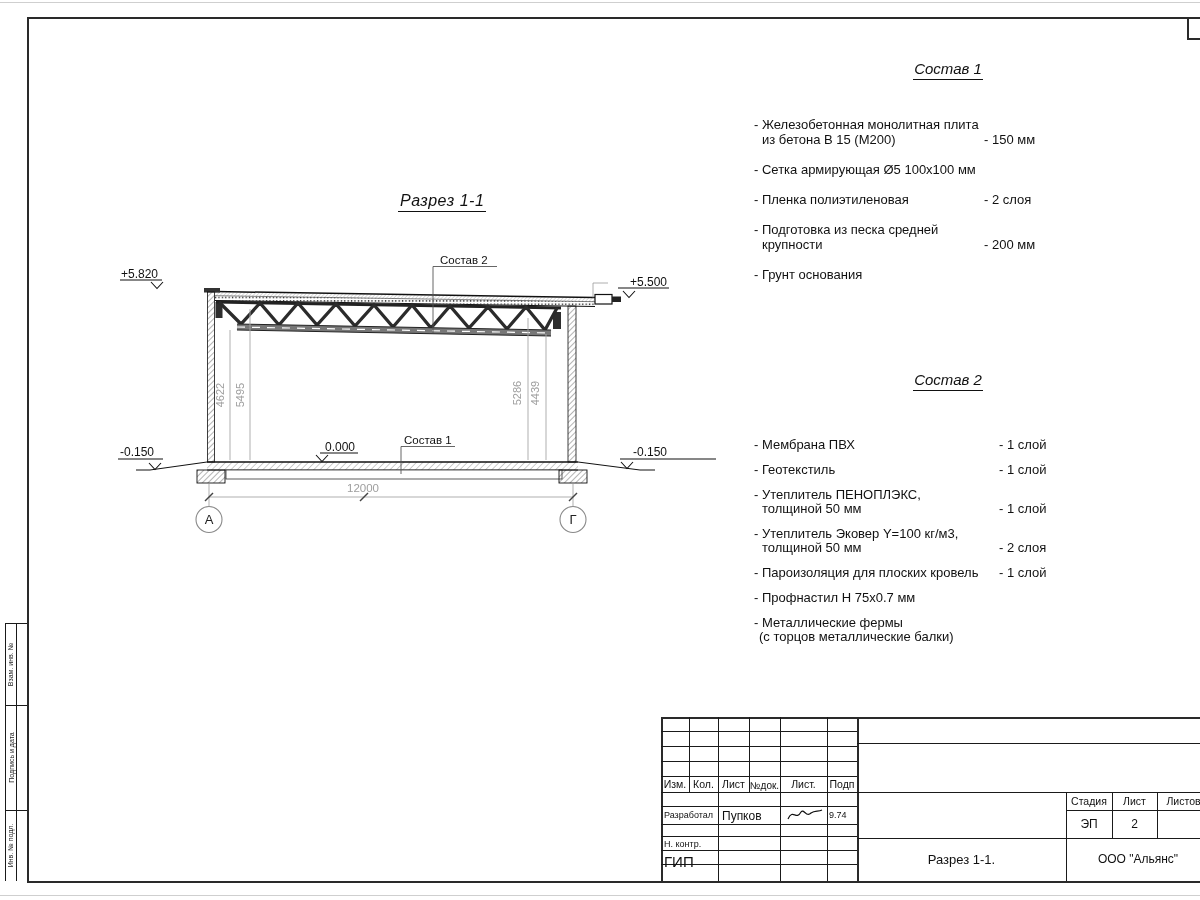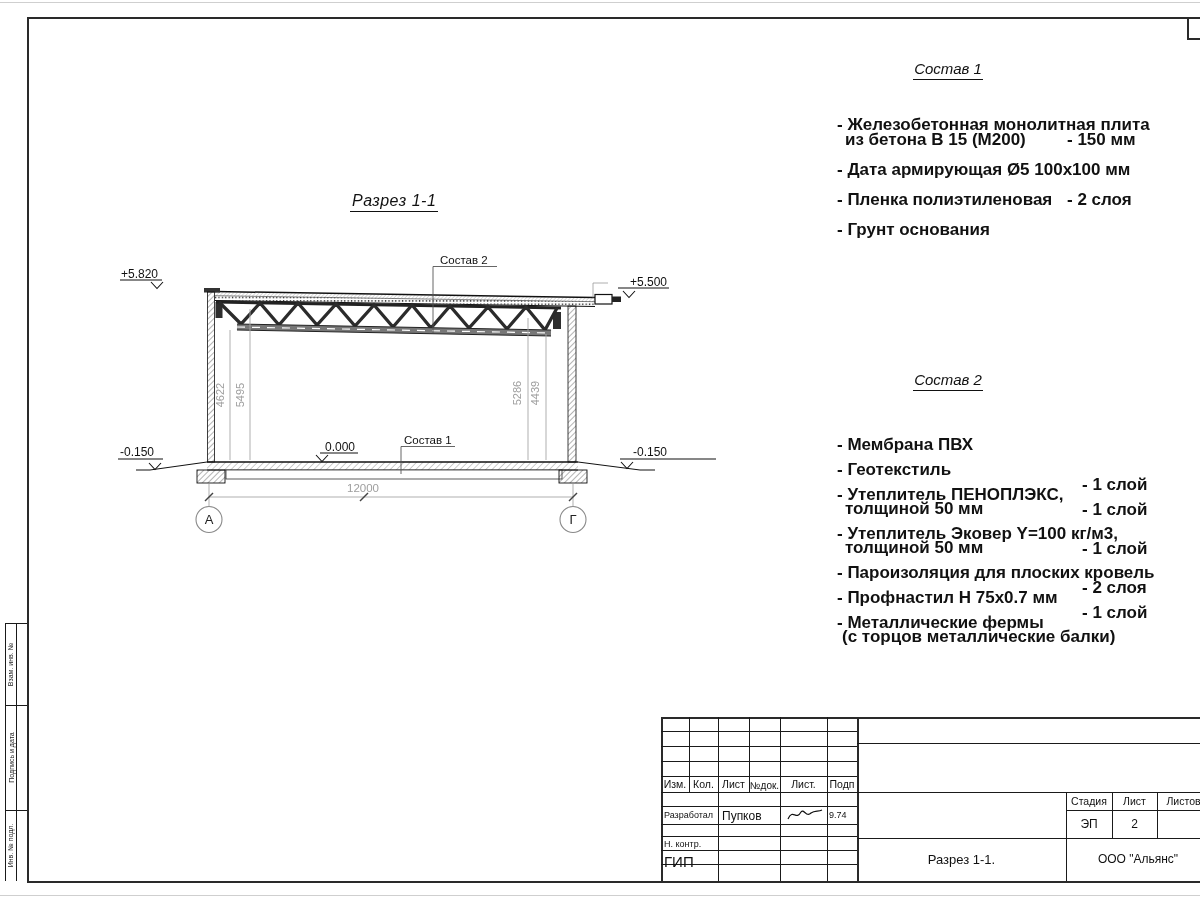--- a/index.html
+++ b/index.html
@@ -9,32 +9,32 @@
   .vl { position:absolute; width:1px; background:#1a1a1a; }
   .hl2 { position:absolute; height:2px; background:#2a2a2a; }
   .vl2 { position:absolute; width:2px; background:#2a2a2a; }
   .paperline { position:absolute; height:1px; background:#cfcfcf; left:0; width:1200px; }
   .abs { position:absolute; }
   .c { text-align:center; }
   .tbt { position:absolute; font-size:10.5px; white-space:nowrap; }
   .tbs { position:absolute; font-size:9px; white-space:nowrap; }
   svg.overlay { position:absolute; left:0; top:0; }
   .sec-title { position:absolute; left:350px; top:192px; font-size:16px; font-style:italic; letter-spacing:0.5px; }
-  .sec-title span { border-bottom:1.5px solid #111; padding:0 2px 2px 2px; }
+  .sec-title span { border-bottom:1.5px solid #111; padding:0 2px 2px 2px;margin-left:48px; }
   .list-head { position:absolute; width:316px; text-align:center; font-size:15px; font-style:italic; }
   .list-head span { border-bottom:1.3px solid #111; padding:0 1px 2px 1px; }
-  .slist { position:absolute; left:837px; width:305px; font-size:17px;font-weight:bold; }
+  .slist { position:absolute; left:754px; width:305px; font-size:13px; }
   .srow { position:relative; line-height:15px; min-height:15px; white-space:nowrap; }
   .slist2 .srow { line-height:14px; min-height:14px; }
   .gap { margin-top:15px; }
   .slist2 .gap { margin-top:11px; }
   .ind { padding-left:8px; }
   .ind2 { padding-left:5px; }
   .ival { position:absolute; left:230px; top:0; white-space:nowrap; }
-  .slist2 .ival { left:245px;margin-top:40px; }
+  .slist2 .ival { left:245px; }
   .mcell { position:absolute; left:5px; width:12px; display:flex; align-items:center; justify-content:center; overflow:hidden; }
   .mcell span { transform:rotate(-90deg); white-space:nowrap; font-size:7px; color:#222; }
   .cornerbox { position:absolute; left:1187px; top:17px; width:23px; height:23px; border:2px solid #2a2a2a; }
   text { font-family:"Liberation Sans", sans-serif; }
   .lvl { font-size:12px; fill:#111; }
   .ref { font-size:11.5px; fill:#111; }
   .dimv { font-size:11px; fill:#9e9e9e; }
   .dimh { font-size:11.5px; fill:#9e9e9e; }
   .ax { font-size:13px; fill:#222; }
 </style>
@@ -179,22 +179,24 @@
       <text x="363" y="492" text-anchor="middle" class="dimh">12000</text>
       <text x="209" y="524" text-anchor="middle" class="ax">А</text>
       <text x="573" y="524" text-anchor="middle" class="ax">Г</text>
     </g>
   </svg>
 
   <div class="list-head" style="left:790px;top:60px"><span>Состав 1</span></div>
   <div class="slist" style="top:117px">
     <div class="srow"><span>- Железобетонная  монолитная плита</span></div>
     <div class="srow ind"><span>из бетона В 15 (М200)</span><span class="ival">- 150 мм</span></div>
-    <div class="srow gap"><span>- Дата армирующая Ø5 100х100 мм</span></div>
+    <div class="srow gap"><span>- Сетка армирующая Ø5 100х100 мм</span></div>
     <div class="srow gap"><span>- Пленка полиэтиленовая</span><span class="ival">-  2 слоя</span></div>
+    <div class="srow gap"><span>- Подготовка из песка средней</span></div>
+    <div class="srow ind"><span>крупности</span><span class="ival">- 200 мм</span></div>
     <div class="srow gap"><span>- Грунт основания</span></div>
   </div>
 
   <div class="list-head" style="left:790px;top:371px"><span>Состав 2</span></div>
   <div class="slist slist2" style="top:438px">
     <div class="srow"><span>- Мембрана ПВХ</span><span class="ival">- 1 слой</span></div>
     <div class="srow gap"><span>- Геотекстиль</span><span class="ival">- 1 слой</span></div>
     <div class="srow gap"><span>- Утеплитель ПЕНОПЛЭКС,</span></div>
     <div class="srow ind"><span>толщиной 50 мм</span><span class="ival">- 1 слой</span></div>
     <div class="srow gap"><span>- Утеплитель Эковер Y=100 кг/м3,</span></div>

